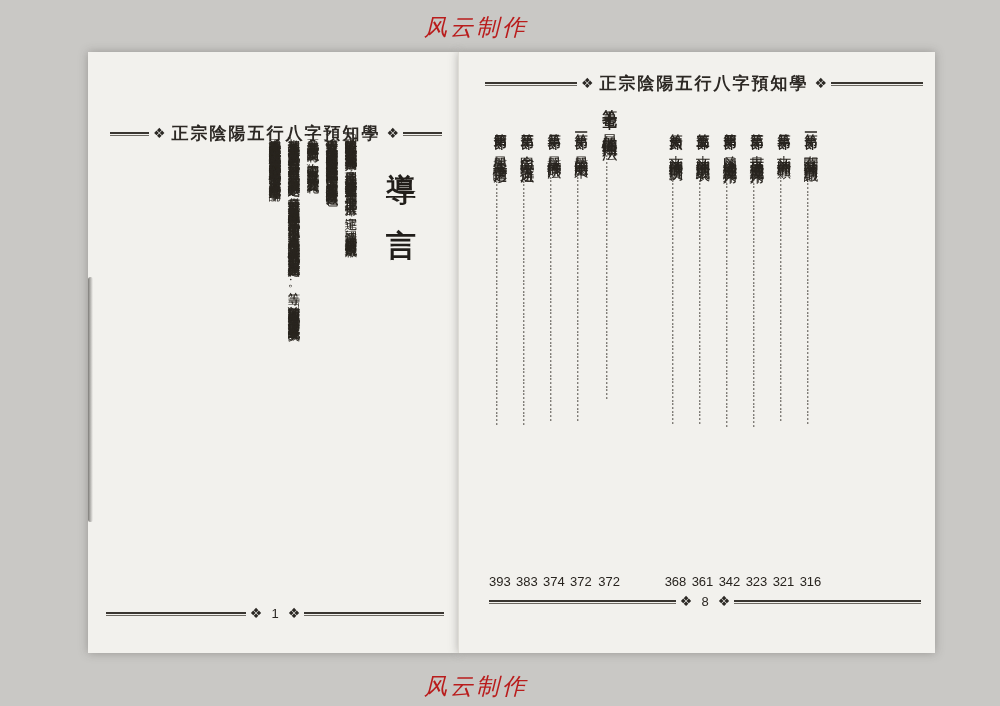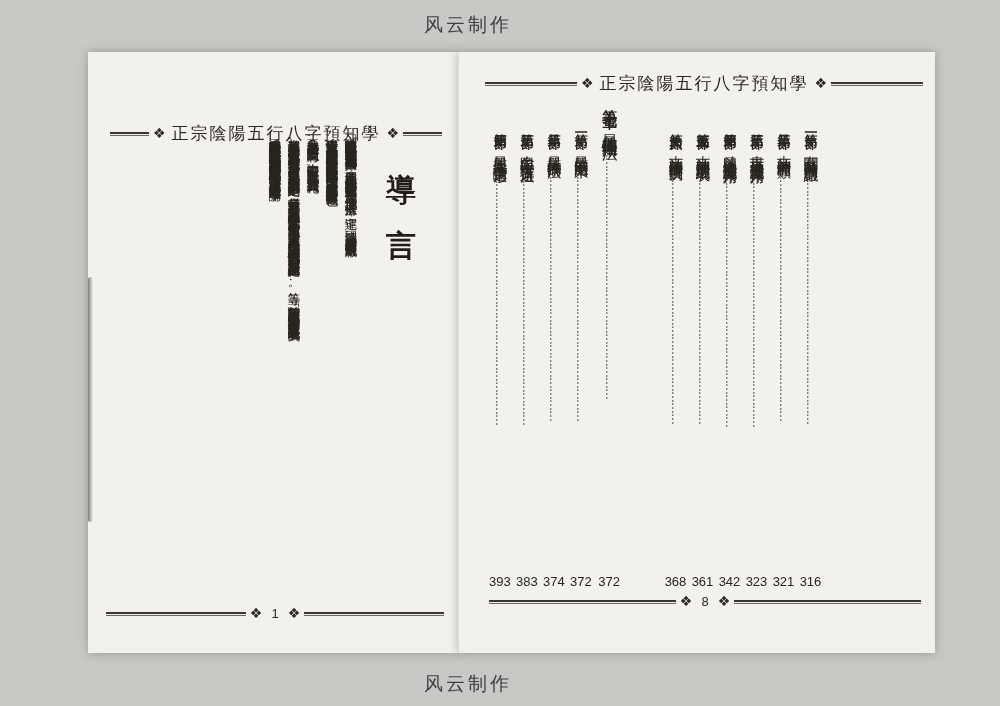--- a/index.html
+++ b/index.html
@@ -9,23 +9,24 @@
     background: #c9c8c5;
     position: relative;
     overflow: hidden;
     color: #25221e;
   }
   .canvas { position: absolute; inset: 0; }
 
   .watermark {
     position: absolute;
     font-family: "Liberation Sans", sans-serif;
-    font-size: 19px;
+    font-size: 23px;
     letter-spacing: 3px;
-    color: #404040;
+    color: #b91c1c;
+    font-style: italic;
   }
   .watermark.top { left: 424px; top: 12px; }
   .watermark.bottom { left: 424px; top: 671px; }
 
   .page {
     position: absolute;
     top: 52px;
     height: 601px;
     background: #f2f1ed;
     box-shadow: 0 0 9px rgba(60,58,55,.35);
@@ -51,21 +52,21 @@
 
   .rule {
     flex: 1 1 auto; height: 4px;
     border-top: 2px solid #3a3631;
     border-bottom: 1px solid #6e6a63;
   }
   .ornament {
     font-size: 14px; line-height: 1; padding: 0 4px; color: #2c2925;
   }
   .header-title {
-    font-size: 17px; font-weight: normal; letter-spacing: 2px;
+    font-size: 17px; font-weight: bold; letter-spacing: 2px;
     padding: 0 2px; white-space: nowrap; color: #2c2824;
   }
   .folio { font-size: 13px; padding: 0 5px; color: #2c2824; font-family: "Liberation Sans", sans-serif; }
 
   
   .intro-title {
     position: absolute; left: 292px; top: 96px;
     writing-mode: vertical-rl; text-orientation: upright;
     font-size: 30px; font-weight: bold; letter-spacing: 56px;
     color: #211e1a;

